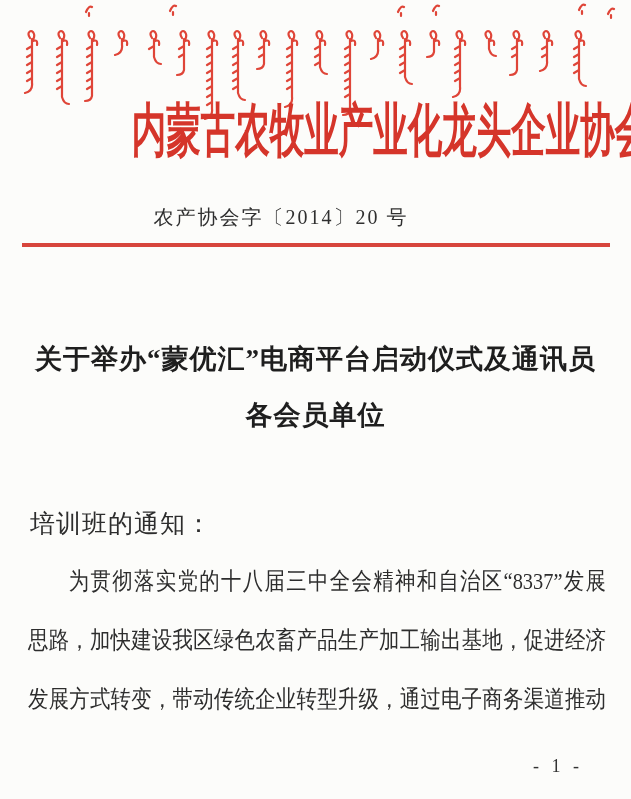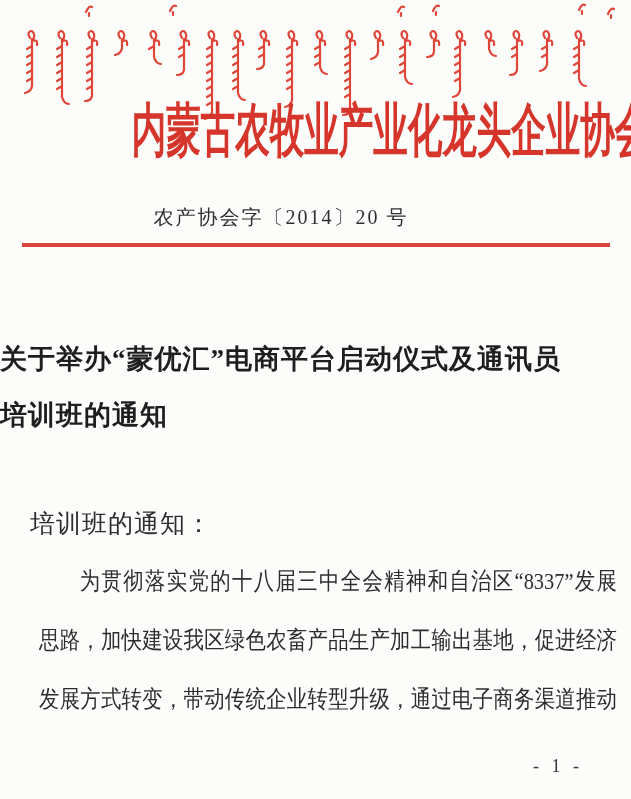--- a/index.html
+++ b/index.html
@@ -19,29 +19,29 @@
   }
   .doc-no {
     position:absolute; top:204px; left:0; width:562px; text-align:center;
     font-size:20px; letter-spacing:2px; color:#2f2f2f;
   }
   .red-rule {
     position:absolute; top:243px; left:22px; width:588px; height:4px;
     background:#d7453c;
   }
   .doc-title {
-    position:absolute; top:331px; left:0; width:631px; text-align:left;
+    position:absolute; top:331px; left:0; width:631px; text-align:center;
     font-size:27px; font-weight:700; color:#1e1e1e;
     line-height:56px; letter-spacing:1px;
   }
   .salutation {
     position:absolute; top:507px; left:30px;
     font-size:25px; letter-spacing:1px; color:#2d2d2d;
   }
-  .body-para { position:absolute; top:552px; left:28px; width:578px;margin-left:11px; }
+  .body-para { position:absolute; top:552px; left:28px; width:578px; }
   .pline {
     width:680px; transform:scaleX(0.85); transform-origin:0 0;
     font-size:24px; line-height:59px; color:#2d2d2d;
     text-align:justify; text-align-last:justify;
   }
   .pline.indent { text-indent:2em; }
   .page-no {
     position:absolute; top:756px; left:533px;
     font-size:18px; letter-spacing:2px; word-spacing:4px; color:#333;
   }
@@ -58,21 +58,21 @@
   <div class="org-title">
     <span>内蒙古农牧业产业化龙头企业协会文件</span>
   </div>
 
   <div class="doc-no">农产协会字〔2014〕20 号</div>
 
   <div class="red-rule"></div>
 
   <div class="doc-title">
     <div>关于举办“蒙优汇”电商平台启动仪式及通讯员</div>
-    <div>培训班的通知</div>
+    <div>各会员单位</div>
   </div>
 
   <div class="salutation">培训班的通知：</div>
 
   <div class="body-para">
     <div class="pline indent">为贯彻落实党的十八届三中全会精神和自治区“8337”发展</div>
     <div class="pline">思路，加快建设我区绿色农畜产品生产加工输出基地，促进经济</div>
     <div class="pline">发展方式转变，带动传统企业转型升级，通过电子商务渠道推动</div>
   </div>
 

